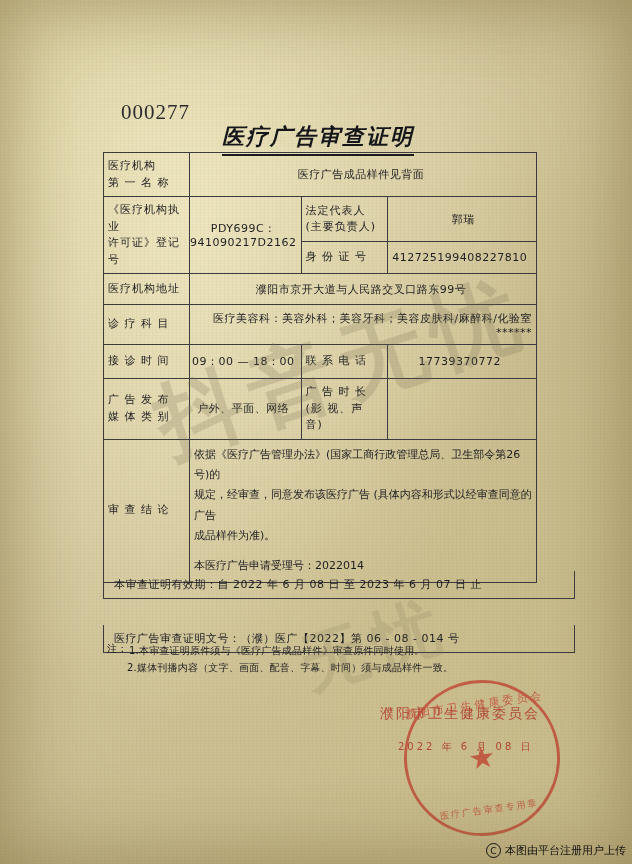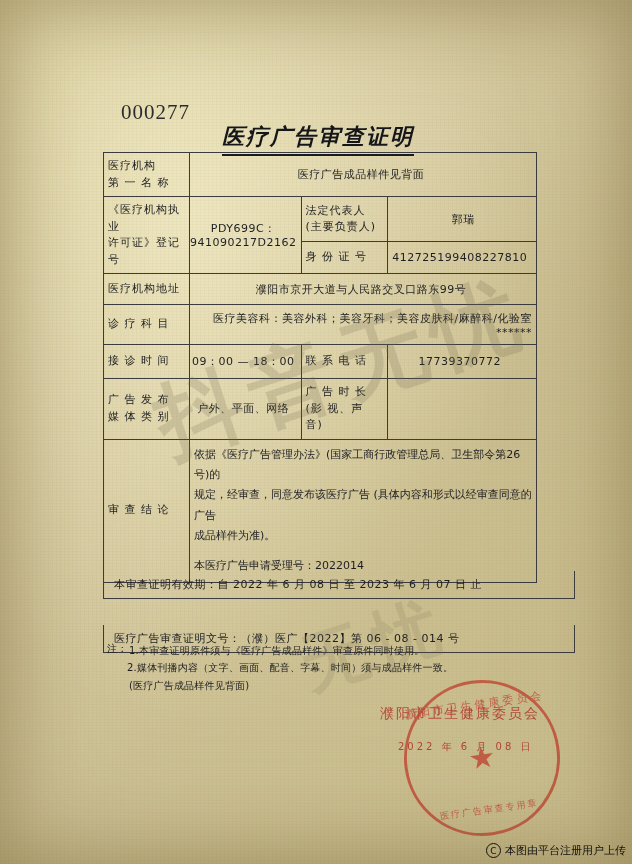--- a/index.html
+++ b/index.html
@@ -205,21 +205,20 @@
   </tbody>
     </table>
 
   <div class="line-row" style="top:571px;">本审查证明有效期：自  2022 年 6 月 08 日 至 2023 年 6 月 07 日 止</div>
   <div class="line-row" style="top:597px;margin-top:28px;">医疗广告审查证明文号：（濮）医广【2022】第 06 - 08 - 014 号</div>
 
   <div class="notes">
     <div class="n n0" style="display:inline;">注：</div>
     <div class="n" style="margin-top:-16px;margin-left:22px;">1.本审查证明原件须与《医疗广告成品样件》审查原件同时使用。</div>
     <div class="n" style="margin-left:20px;">2.媒体刊播内容（文字、画面、配音、字幕、时间）须与成品样件一致。</div>
-    <div class="n" style="margin-left:22px;">   (医疗广告成品样件见背面)</div>
   </div>
 
   <div class="seal">
     <div class="top-txt">濮阳市卫生健康委员会</div>
     <div class="star">★</div>
     <div class="bot-txt">医疗广告审查专用章</div>
   </div>
   <div class="seal-org">濮阳市卫生健康委员会</div>
   <div class="seal-date">2022 年 6 月 08 日</div>
 

